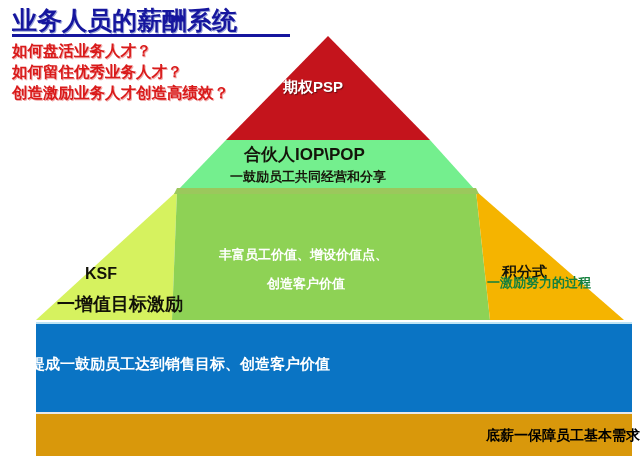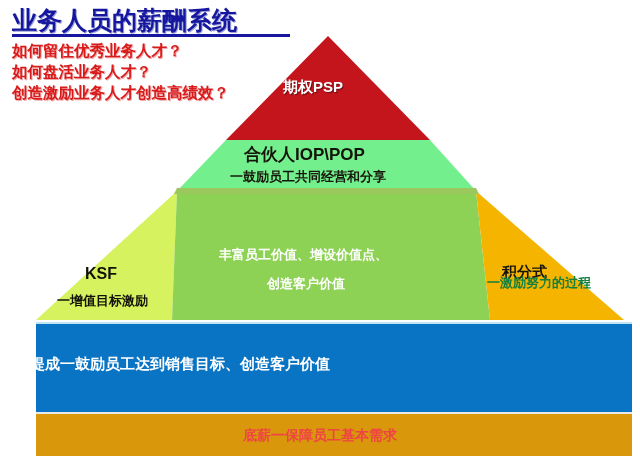--- a/index.html
+++ b/index.html
@@ -158,56 +158,56 @@
     font-size: 13px; font-weight: bold; color: #ffffff;
     font-family: "Liberation Serif", "DejaVu Serif", serif;
   }
 
   #ksf-title {
     left: 85px; top: 265px;
     font-size: 16px; font-weight: bold; color: #121208;
   }
   #ksf-sub {
     left: 57px; top: 292px;
-    font-size: 13px; font-weight: bold; color: #121208;
+    font-size: 18px; font-weight: bold; color: #121208;
     font-family: "Liberation Serif", "DejaVu Serif", serif;
   }
 
   #points-title {
     left: 502px; top: 263px;
     font-size: 15px; font-weight: bold; color: #141408;
     font-family: "Liberation Serif", "DejaVu Serif", serif;
   }
   #points-sub {
     left: 487px; top: 274px;
     font-size: 13px; font-weight: bold; color: #15803d;
     font-family: "Liberation Serif", "DejaVu Serif", serif;
   }
 
   #blue-text {
     left: 0; top: 355px; width: 640px; 
     font-size: 15px; font-weight: bold; color: #ffffff;
     font-family: "Liberation Serif", "DejaVu Serif", serif;
   }
   #gold-text {
-    left: 0; top: 427px; width: 640px; text-align: center;
-    font-size: 14px; font-weight: bold; color: #ef4444;
+    left: 0; top: 427px; width: 640px; text-align: right;
+    font-size: 14px; font-weight: bold; color: #000000;
     font-family: "Liberation Serif", "DejaVu Serif", serif;
   }
 </style>
 </head>
 <body>
 
 <div id="stage">
 
   <div id="header">
     <div id="title">业务人员的薪酬系统</div>
     <div id="title-rule"></div>
+    <div class="q-line">如何盘活业务人才？</div>
     <div class="q-line">如何留住优秀业务人才？</div>
-    <div class="q-line">如何盘活业务人才？</div>
     <div class="q-line">创造激励业务人才创造高绩效？</div>
   </div>
 
   <div class="shape" id="apex"></div>
   <div class="shape" id="green-band"></div>
   <div class="shape" id="green-band-edge"></div>
   <div class="shape" id="ksf-wing"></div>
   <div class="shape" id="ppv-block"></div>
   <div class="shape" id="points-wing"></div>
   <div class="shape" id="blue-bar"></div>

